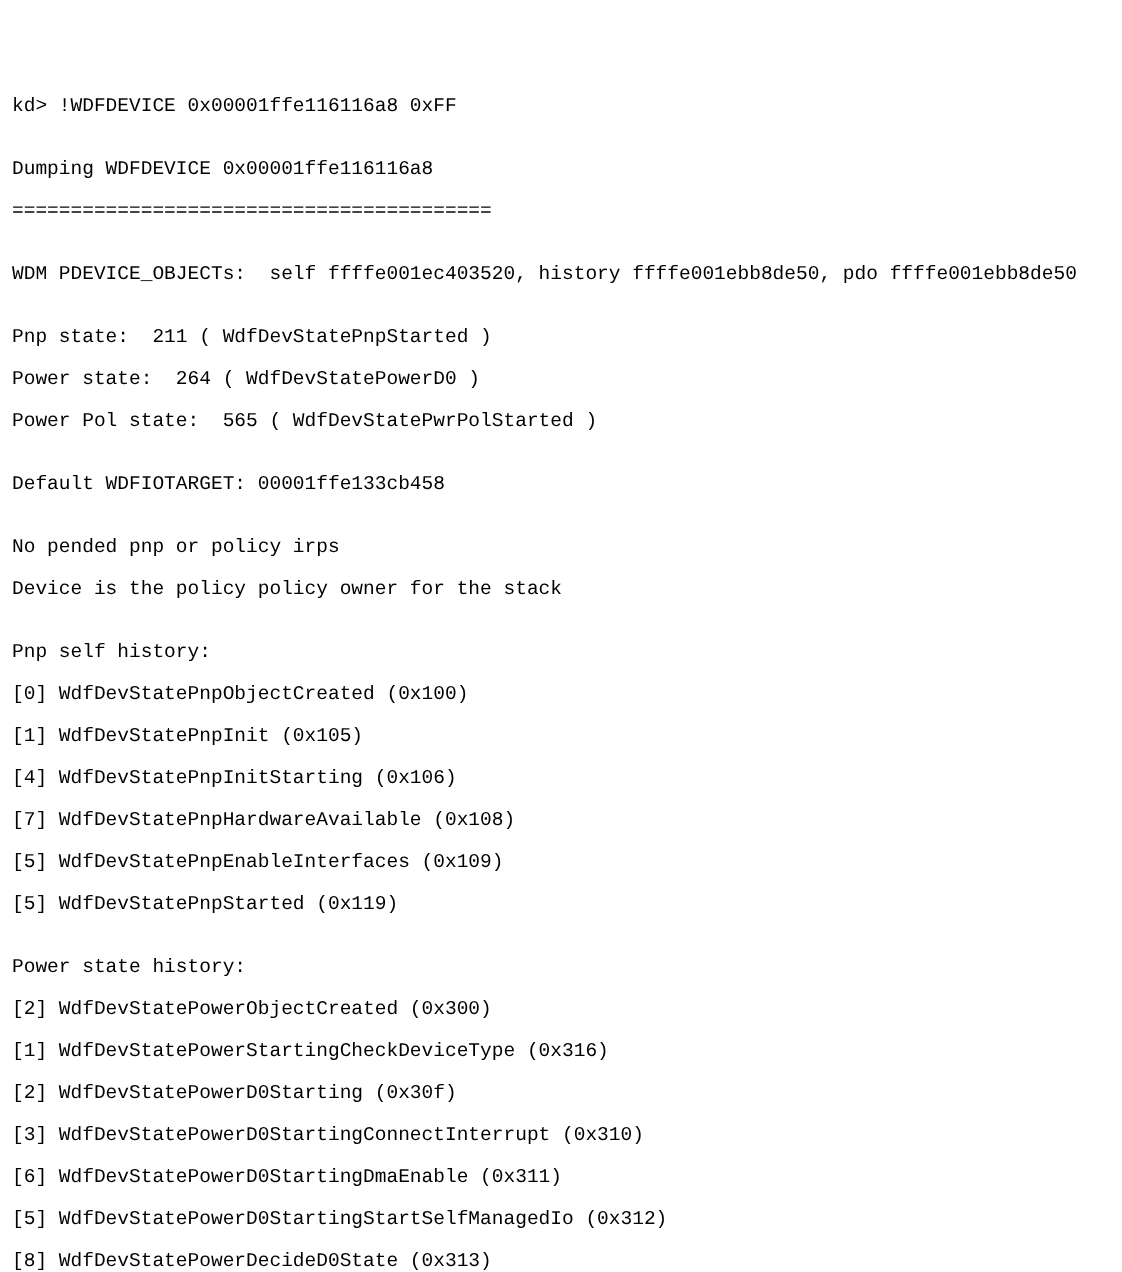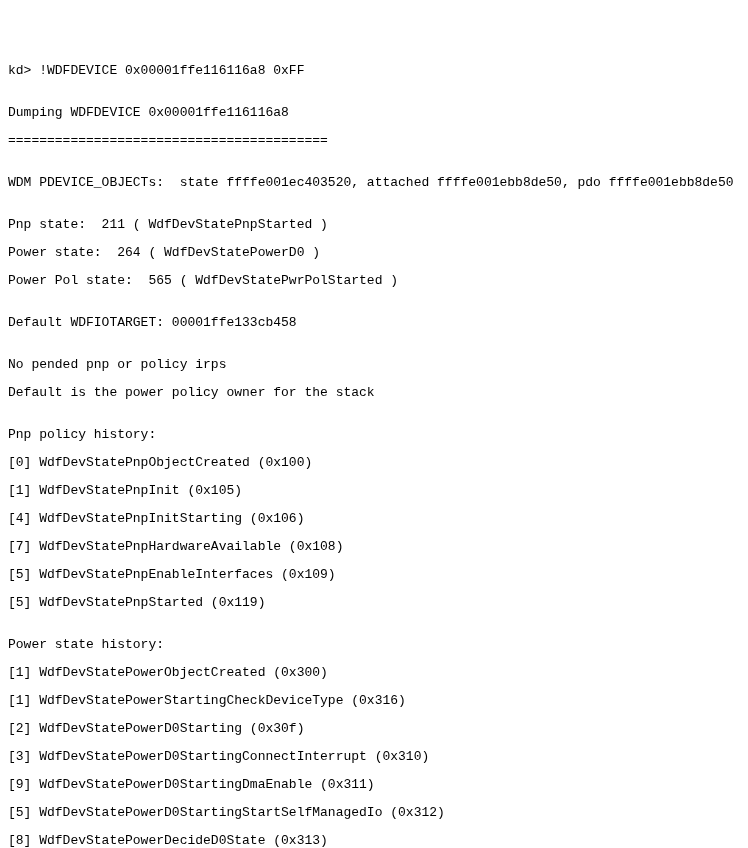--- a/index.html
+++ b/index.html
@@ -16,45 +16,45 @@
 </head>
 <body>
 
 
 
 <span class="line">kd&gt; !WDFDEVICE 0x00001ffe116116a8 0xFF</span>
 <span class="line"></span>
 <span class="line">Dumping WDFDEVICE 0x00001ffe116116a8</span>
 <span class="line">=========================================</span>
 <span class="line"></span>
-<span class="line">WDM PDEVICE_OBJECTs:  state ffffe001ec403520, attached ffffe001ebb8de50, pdo ffffe001ebb8de50</span>
+<span class="line">WDM PDEVICE_OBJECTs:  self ffffe001ec403520, history ffffe001ebb8de50, pdo ffffe001ebb8de50</span>
 <span class="line"></span>
 <span class="line">Pnp state:  211 ( WdfDevStatePnpStarted )</span>
 <span class="line">Power state:  264 ( WdfDevStatePowerD0 )</span>
 <span class="line">Power Pol state:  565 ( WdfDevStatePwrPolStarted )</span>
 <span class="line"></span>
 <span class="line">Default WDFIOTARGET: 00001ffe133cb458</span>
 <span class="line"></span>
 <span class="line">No pended pnp or policy irps</span>
-<span class="line">Default is the power policy owner for the stack</span>
+<span class="line">Device is the policy policy owner for the stack</span>
 <span class="line"></span>
-<span class="line">Pnp policy history:</span>
+<span class="line">Pnp self history:</span>
 <span class="line">[0] WdfDevStatePnpObjectCreated (0x100)</span>
 <span class="line">[1] WdfDevStatePnpInit (0x105)</span>
 <span class="line">[4] WdfDevStatePnpInitStarting (0x106)</span>
 <span class="line">[7] WdfDevStatePnpHardwareAvailable (0x108)</span>
 <span class="line">[5] WdfDevStatePnpEnableInterfaces (0x109)</span>
 <span class="line">[5] WdfDevStatePnpStarted (0x119)</span>
 <span class="line"></span>
 <span class="line">Power state history:</span>
-<span class="line">[1] WdfDevStatePowerObjectCreated (0x300)</span>
+<span class="line">[2] WdfDevStatePowerObjectCreated (0x300)</span>
 <span class="line">[1] WdfDevStatePowerStartingCheckDeviceType (0x316)</span>
 <span class="line">[2] WdfDevStatePowerD0Starting (0x30f)</span>
 <span class="line">[3] WdfDevStatePowerD0StartingConnectInterrupt (0x310)</span>
-<span class="line">[9] WdfDevStatePowerD0StartingDmaEnable (0x311)</span>
+<span class="line">[6] WdfDevStatePowerD0StartingDmaEnable (0x311)</span>
 <span class="line">[5] WdfDevStatePowerD0StartingStartSelfManagedIo (0x312)</span>
 <span class="line">[8] WdfDevStatePowerDecideD0State (0x313)</span>
 
 <span class="line"></span>
 
 
 
 
 
 

